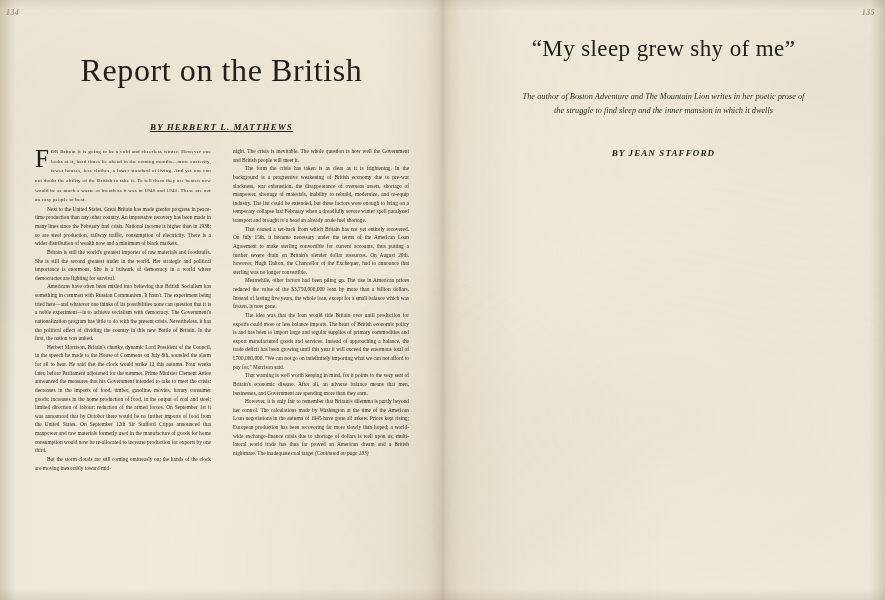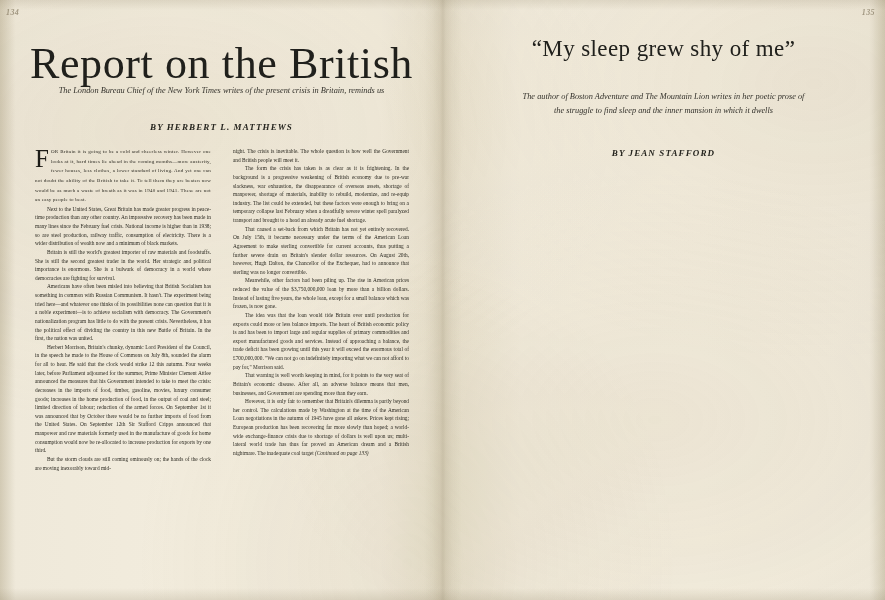--- a/index.html
+++ b/index.html
@@ -71,22 +71,22 @@
     position: absolute;
     left: 0;
     right: 0;
     text-align: center;
     font-family: "Liberation Serif", serif;
     font-weight: 400;
     color: #20201c;
     white-space: nowrap;
   }
   .headline-left {
-    top: 38px;
-    font-size: 44px;
+    top: 52px;
+    font-size: 32px;
     letter-spacing: .6px;
     text-align: center;
   }
   .headline-right {
     top: 36px;
     font-size: 23px;
     letter-spacing: .4px;
   }
 
   .deck {
@@ -108,21 +108,21 @@
     left: 0;
     right: 0;
     text-align: center;
     font-family: "Liberation Serif", serif;
     font-style: italic;
     font-weight: bold;
     font-size: 9px;
     letter-spacing: 1.1px;
     color: #26251f;
   }
-  .byline-left  { top: 122px; }
+  .byline-left  { top: 122px; text-decoration: underline; }
   .byline-right { top: 128px; margin-top: 20px; }
 
   .columns {
     position: absolute;
     display: flex;
     gap: 22px;
   }
   .columns-left  { left: 35px;  top: 147px; width: 375px; height: 438px; }
 
   .col {
@@ -200,21 +200,20 @@
 <body>
 
 <div id="spread">
 
   <div class="page page-left">
     <div class="folio folio-left">134</div>
 
     <div class="headline headline-left">Report on the British</div>
 
     <div class="deck deck-left">
-      <div>The London Bureau Chief of the New York Times writes of the present crisis in Britain, reminds us</div>
     </div>
 
     <div class="byline byline-left">BY HERBERT L. MATTHEWS</div>
 
     <div class="columns columns-left">
       <div class="col">
         <p class="first">
           <span class="dropcap">F</span><span class="smallcaps">OR Britain it is going to be a cold and cheerless winter. However one looks at it, hard times lie ahead in the coming months—more austerity, fewer houses, less clothes, a lower standard of living. And yet one can not doubt the ability of the British to take it. To tell them they are beaten now would be as much a waste of breath as it was in 1940 and 1941. These are not an easy people to beat.</span>
         </p>
         <p>Next to the United States, Great Britain has made greater progress in peace-time production than any other country. An impressive recovery has been made in many lines since the February fuel crisis. National income is higher than in 1938; so are steel production, railway traffic, consumption of electricity. There is a wider distribution of wealth now and a minimum of black markets.</p>

